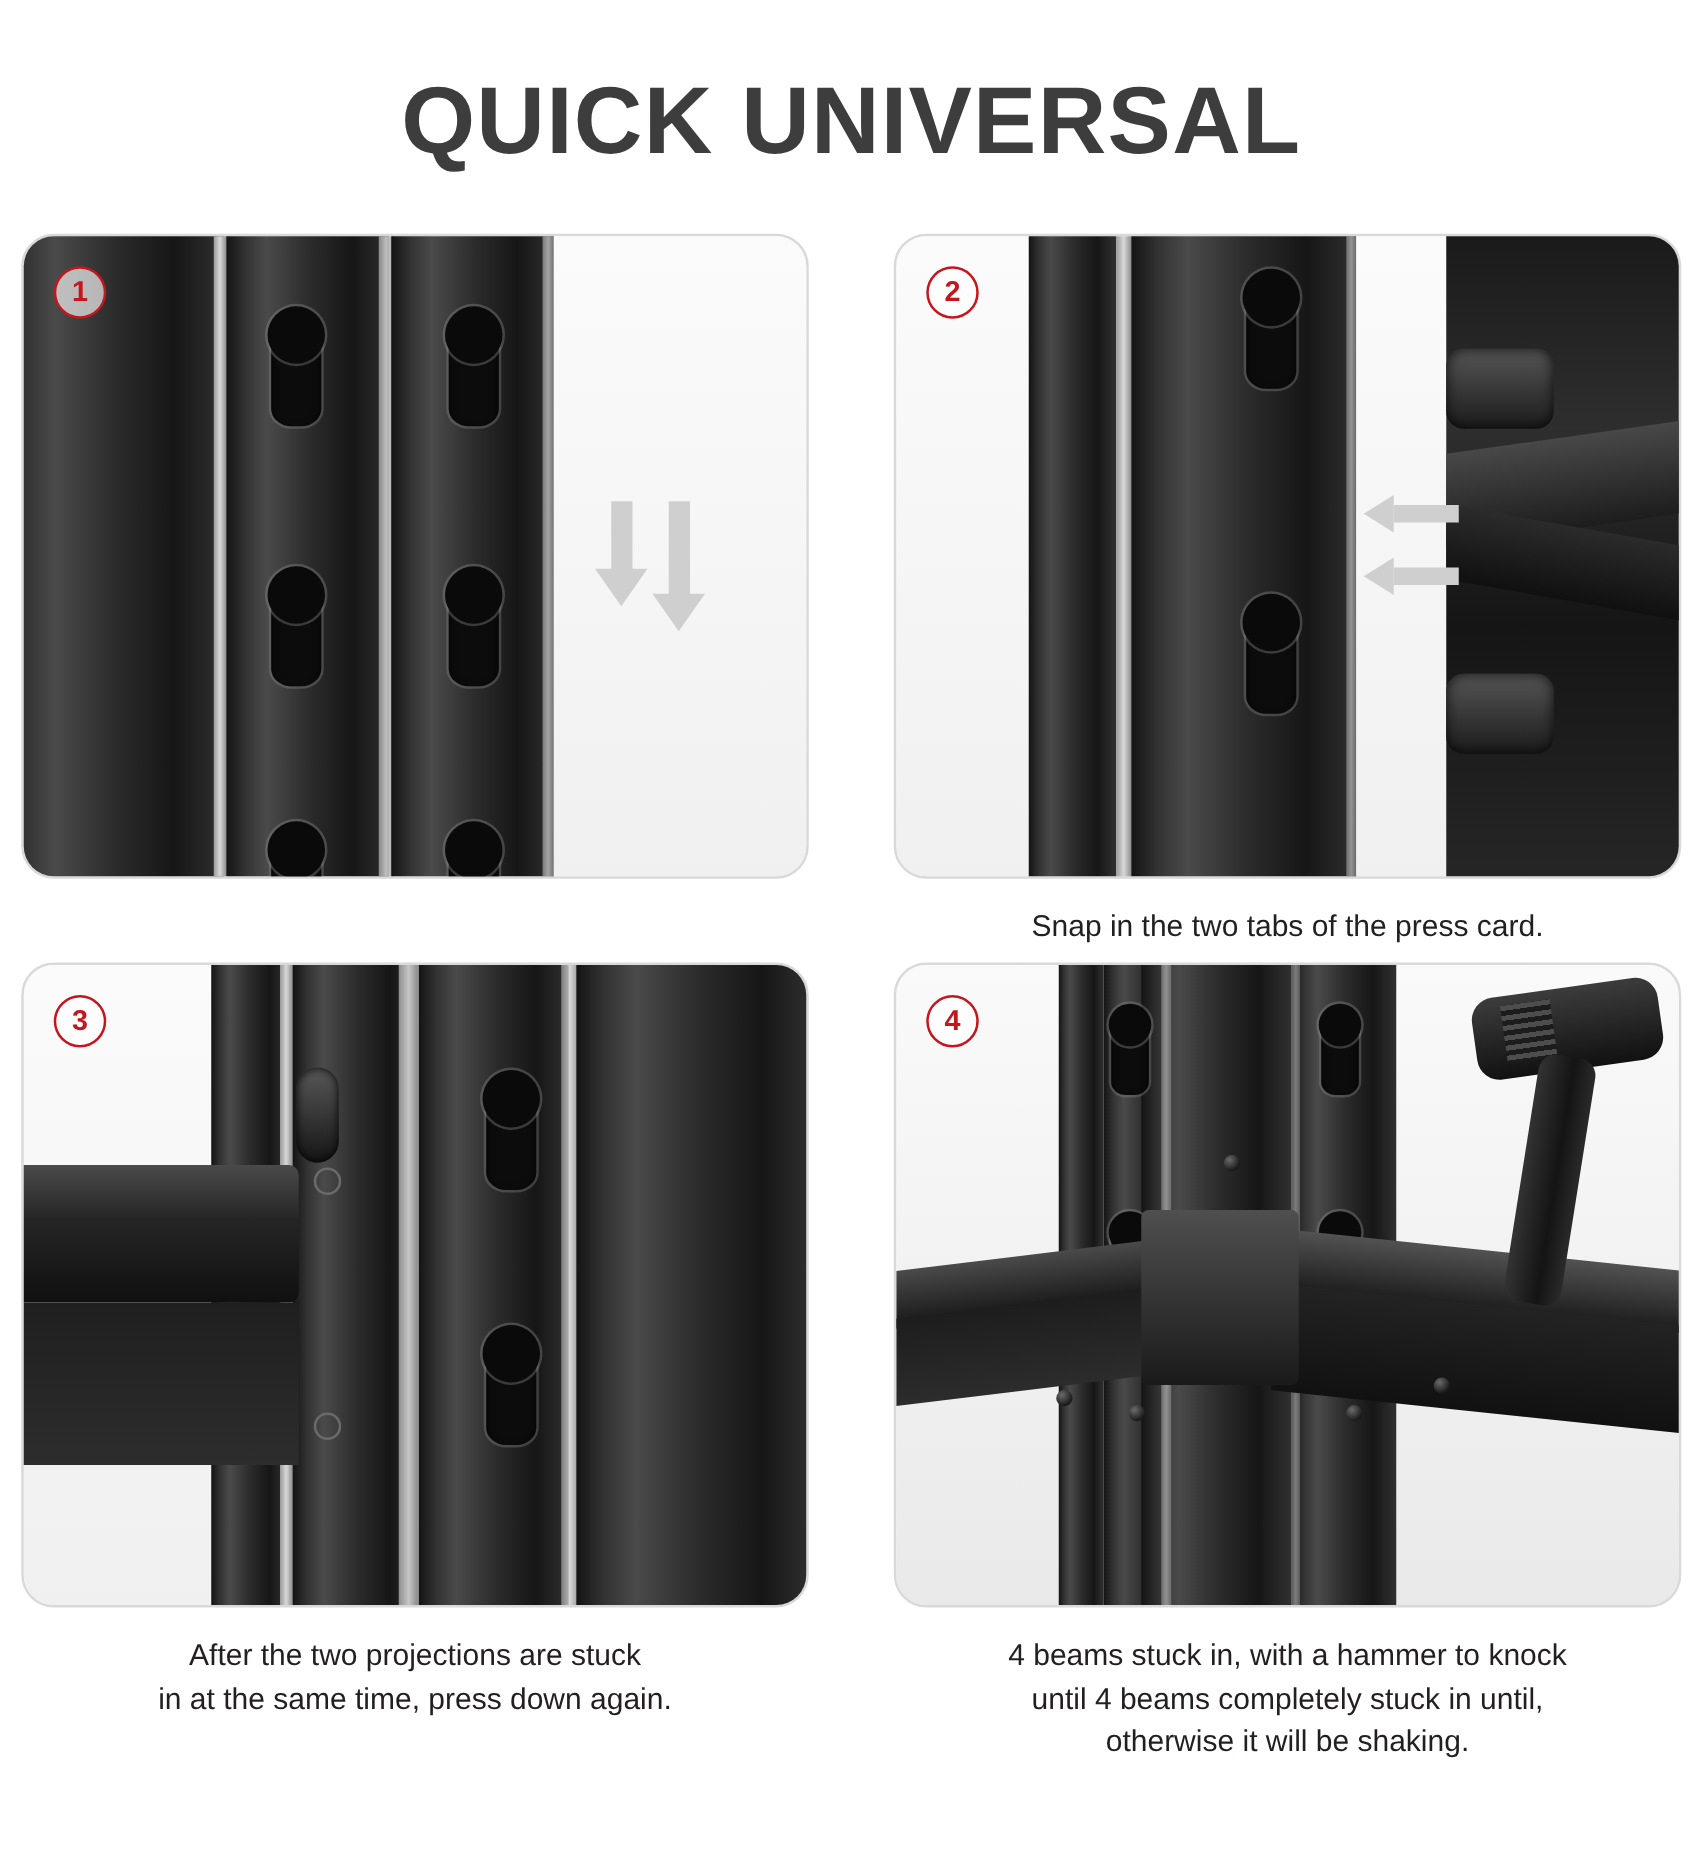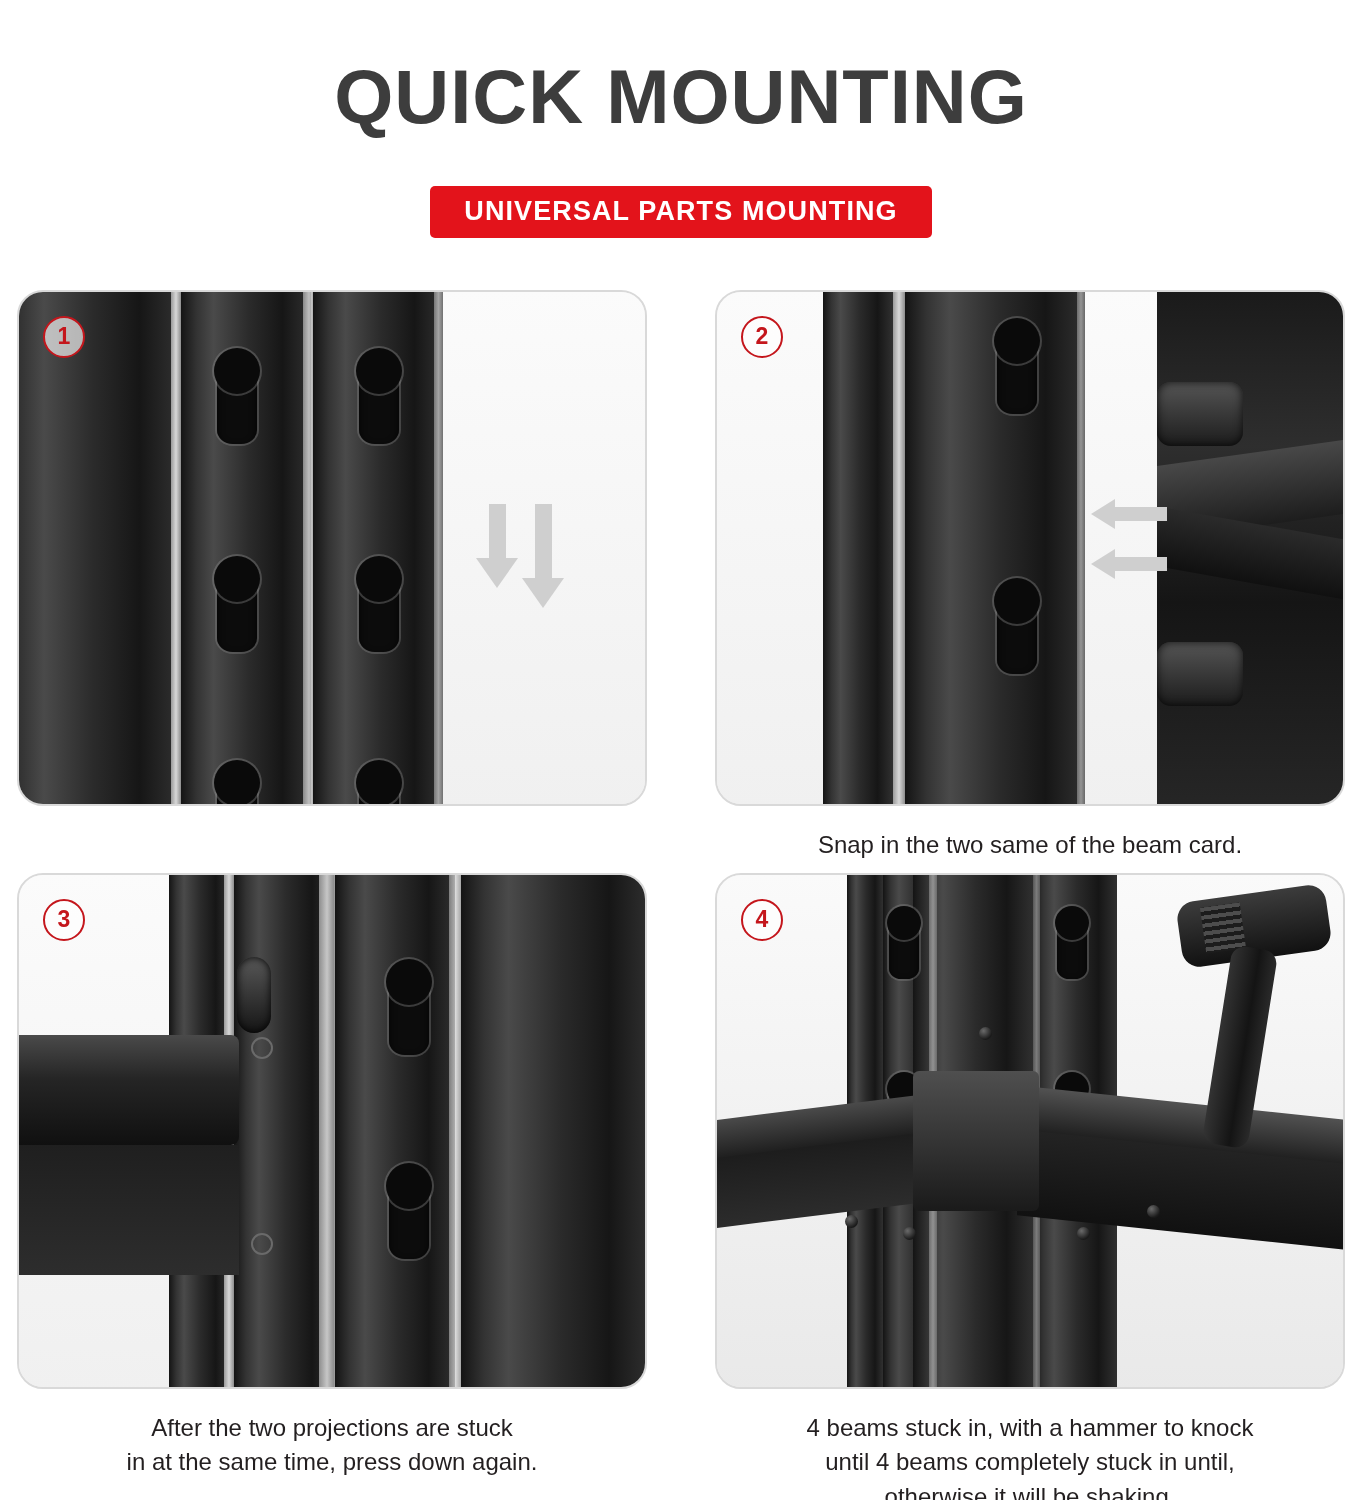--- a/index.html
+++ b/index.html
@@ -160,25 +160,22 @@
     width: 13px; height: 13px;
     border-radius: 50%;
     background: radial-gradient(circle at 35% 30%, #6a6a6a, #1a1a1a 70%);
   }
 </style>
 </head>
 <body>
 
 <div class="page">
 
-  <h1 class="title">QUICK MOUNTING</h1>
-
-  <div class="subtitle-wrap">
-    <div class="subtitle">UNIVERSAL PARTS MOUNTING</div>
-  </div>
+  <h1 class="title">QUICK UNIVERSAL</h1>
+
 
   <div class="grid">
 
     <div class="cell">
       <div class="photo">
         <div class="scene">
 
           <div class="metal metal-v" style="left:-20px;top:-2px;width:180px;height:520px;"></div>
           <div class="hi-edge" style="left:152px;top:-2px;width:10px;height:520px;"></div>
 
@@ -237,21 +234,21 @@
             <div class="arr-shaft" style="left:398px;top:215px;width:52px;height:14px;"></div>
             <div class="arr-head-l" style="left:374px;top:207px;"></div>
           </div>
           <div>
             <div class="arr-shaft" style="left:398px;top:265px;width:52px;height:14px;"></div>
             <div class="arr-head-l" style="left:374px;top:257px;"></div>
           </div>
         </div>
         <div class="badge">2</div>
       </div>
-      <div class="caption">Snap in the two same of the beam card.</div>
+      <div class="caption">Snap in the two tabs of the press card.</div>
     </div>
 
     <div class="cell">
       <div class="photo">
         <div class="scene">
 
           <div class="white-panel" style="left:0;top:-2px;width:180px;height:520px;"></div>
 
           <div class="metal metal-v" style="left:150px;top:-2px;width:60px;height:520px;"></div>
           <div class="hi-edge" style="left:205px;top:-2px;width:10px;height:520px;"></div>

